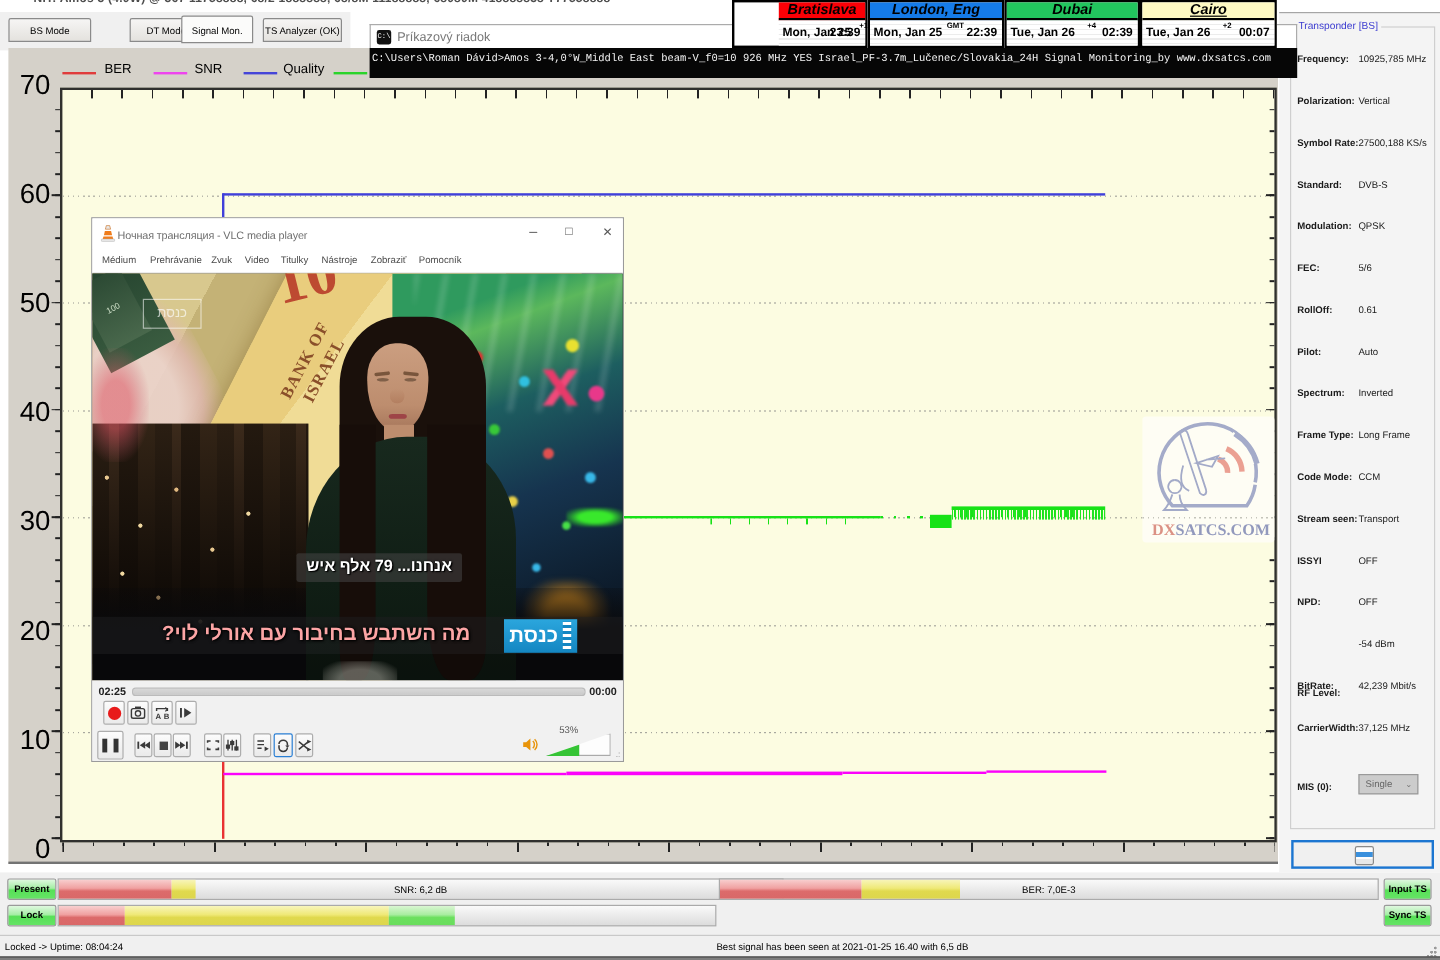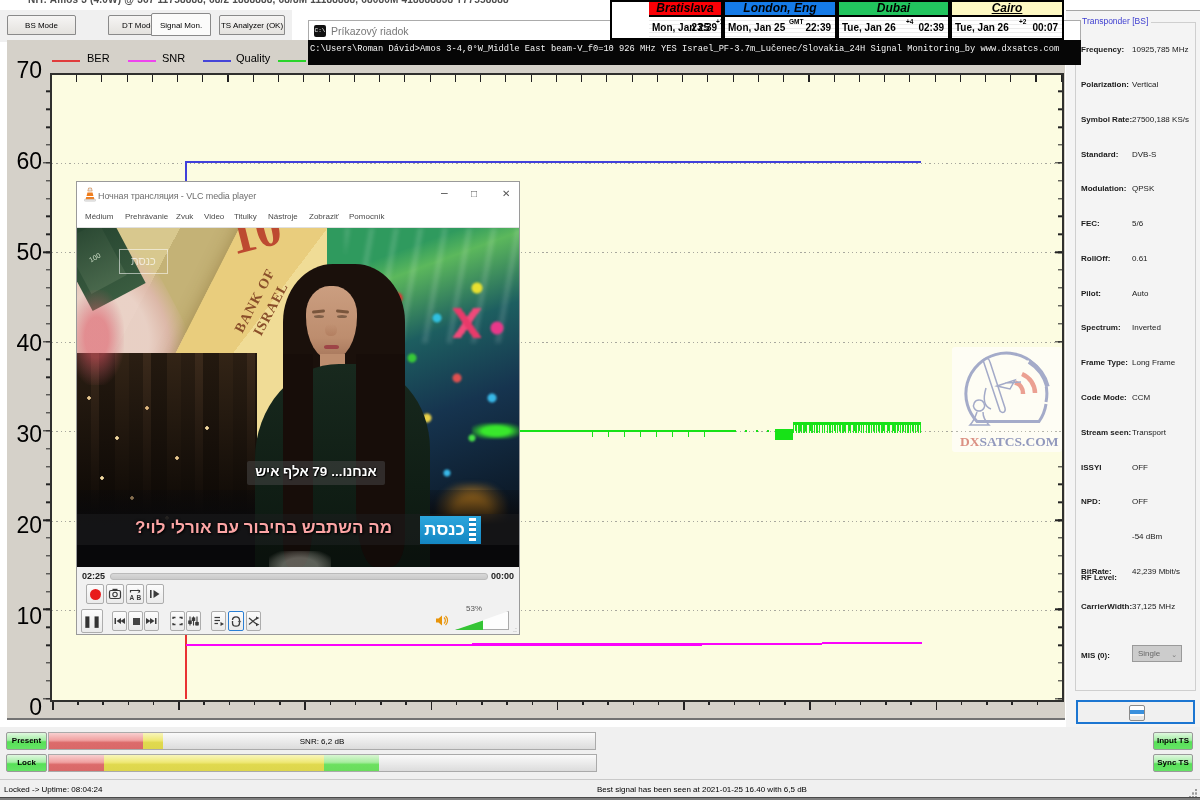--- a/index.html
+++ b/index.html
@@ -442,29 +442,34 @@
       <div style="position:absolute;left:0;bottom:0;width:100%;height:100%;background:#fdfdfd;border:1px solid #aaa;clip-path:polygon(0 100%,100% 0,100% 100%);"></div>
       <div style="position:absolute;left:0;bottom:0;width:28px;height:100%;background:#35c435;clip-path:polygon(0 100%,28px 7.5px,28px 100%);"></div>
     </div>
     <span style="position:absolute;right:2px;bottom:1px;font-size:7px;color:#999;">.:</span>
   </div>
 </div>
 
 <div class="abs" id="bottombars">
   <div class="greenbtn" style="left:6px;top:5px;width:41px;">Present</div>
   <div class="greenbtn" style="left:6px;top:27px;width:41px;">Lock</div>
-  <div class="pbar" style="left:48px;top:5px;width:548px;">
+  <div class="pbar" style="left:48px;top:5px;width:605px;">
     <div class="seg segred" style="left:0;width:94px;"></div>
       <div class="seg segyel" style="left:94px;width:20px;"></div>
     <div class="txt">SNR: 6,2 dB</div>
     </div>
   <div class="pbar" style="left:48px;top:27px;width:549px;">
     <div class="seg segred" style="left:0;width:55px;"></div>
       <div class="seg segyel" style="left:55px;width:220px;"></div>
       <div class="seg seggrn" style="left:275px;width:55px;"></div>
+    </div>
+  <div class="pbar" style="left:599px;top:5px;width:550px;">
+    <div class="seg segred" style="left:0;width:118px;"></div>
+      <div class="seg segyel" style="left:118px;width:82px;"></div>
+    <div class="txt">BER: 7,0E-3</div>
     </div>
   <div class="greenbtn" style="left:1153px;top:5px;width:40px;">Input TS</div>
   <div class="greenbtn" style="left:1153px;top:27px;width:40px;">Sync TS</div>
   <div id="statusrow">
     <span style="position:absolute;left:4px;top:5px;">Locked -&gt; Uptime: 08:04:24</span>
     <span style="position:absolute;left:597px;top:5px;">Best signal has been seen at 2021-01-25 16.40 with 6,5 dB</span>
     <div style="position:absolute;right:2px;top:8px;width:10px;height:10px;background-image:radial-gradient(circle 1px at 8px 2px,#9a9a9a 0 1px,transparent 1.4px),radial-gradient(circle 1px at 8px 5.5px,#9a9a9a 0 1px,transparent 1.4px),radial-gradient(circle 1px at 5px 5.5px,#9a9a9a 0 1px,transparent 1.4px),radial-gradient(circle 1px at 8px 9px,#9a9a9a 0 1px,transparent 1.4px),radial-gradient(circle 1px at 5px 9px,#9a9a9a 0 1px,transparent 1.4px),radial-gradient(circle 1px at 2px 9px,#9a9a9a 0 1px,transparent 1.4px);"></div>
   </div>
   <div style="position:absolute;left:0;top:70px;width:100%;height:3px;background:#7e7e7e;border-top:1px solid #4a4a4a;box-sizing:border-box;"></div>
 </div>

